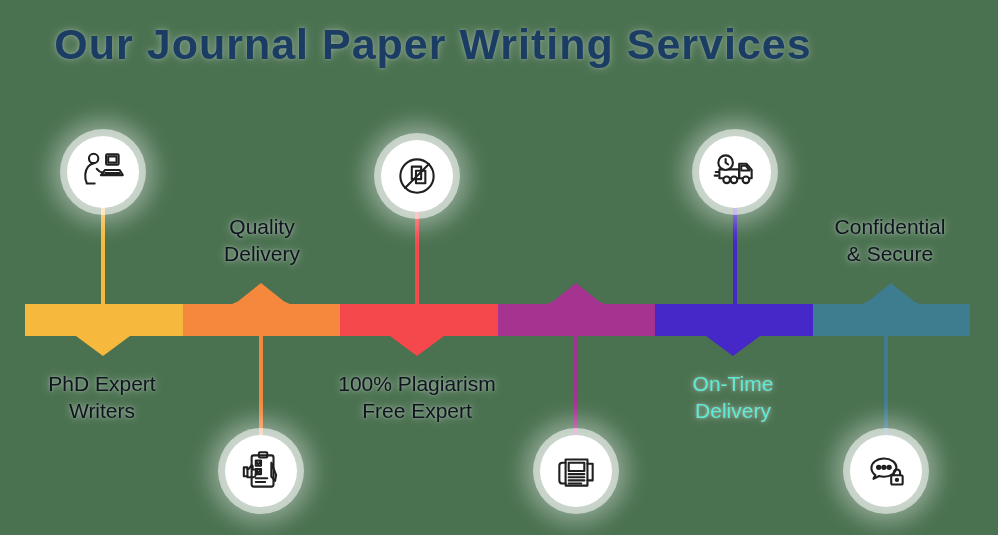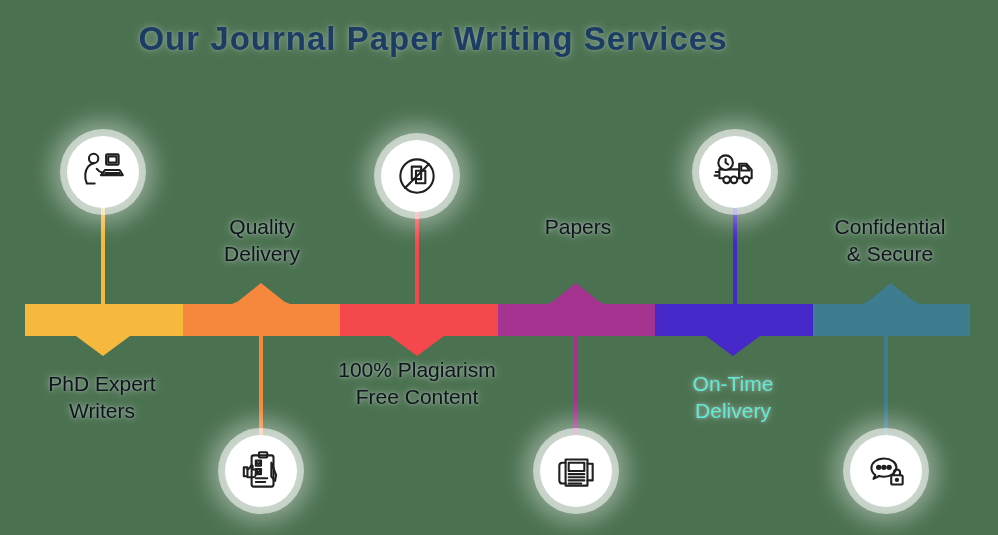--- a/index.html
+++ b/index.html
@@ -7,21 +7,21 @@
     width:998px;height:535px;overflow:hidden;
     font-family:"Liberation Sans","DejaVu Sans",sans-serif;
   }
   .canvas{
     position:relative;width:998px;height:535px;
   }
   
   .title{
     position:absolute;top:20px;left:0;width:866px;
     text-align:center;
-    font-size:33px;font-weight:800;letter-spacing:1px;
+    font-size:43px;font-weight:800;letter-spacing:1px;
     text-shadow:0 0 10px rgba(255,255,255,.35),0 0 3px rgba(255,255,255,.25);
   }
   
   .ribbon{
     position:absolute;left:25px;top:304px;width:945px;height:32px;
     display:flex;
   }
   .segment{flex:1 1 0;height:32px;}
   
   .arrow{position:absolute;}
@@ -54,21 +54,21 @@
   .ci2{left:225px;top:435px;} .ci4{left:540px;top:435px;} .ci6{left:850px;top:435px;}
   .circle svg{width:50px;height:50px;}
   .ico{stroke:#1f1f1f;stroke-width:2;fill:none;stroke-linecap:round;stroke-linejoin:round;}
   
   .label{
     position:absolute;width:230px;text-align:center;
     font-size:21px;font-weight:400;line-height:27px;
     text-shadow:0 0 9px rgba(255,255,255,.55),0 0 3px rgba(255,255,255,.35);
   }
   .label span{display:block;}
-  .lb1{left:-13px;top:370px;} .lb3{left:302px;top:356px;} .lb5{left:618px;top:370px;}
+  .lb1{left:-13px;top:370px;} .lb3{left:302px;top:370px;} .lb5{left:618px;top:370px;}
   .lb2{left:147px;top:213px;} .lb4{left:463px;top:213px;} .lb6{left:775px;top:213px;}
 </style>
 </head>
 <body>
 
 <div class="canvas" style="background-color: rgb(74, 113, 80);">
 
   <div class="title" style="color: rgb(27, 61, 99);">Our Journal Paper Writing Services</div>
 
   <div class="vline ln1" style="background-color: rgb(246, 185, 62);"></div>
@@ -169,24 +169,23 @@
   <div class="label lb1" style="color: rgb(16, 20, 31);">
     <span>PhD Expert</span>
     <span>Writers</span>
   </div>
   <div class="label lb2" style="color: rgb(16, 20, 31);">
     <span>Quality</span>
     <span>Delivery</span>
   </div>
   <div class="label lb3" style="color: rgb(16, 20, 31);">
     <span>100% Plagiarism</span>
-    <span>Free Content</span>
+    <span>Free Expert</span>
   </div>
   <div class="label lb4" style="color: rgb(16, 20, 31);">
-    <span>Papers</span>
   </div>
   <div class="label lb5" style="color: #5eead4;">
     <span>On-Time</span>
     <span>Delivery</span>
   </div>
   <div class="label lb6" style="color: rgb(16, 20, 31);">
     <span>Confidential</span>
     <span>&amp; Secure</span>
   </div>
 

